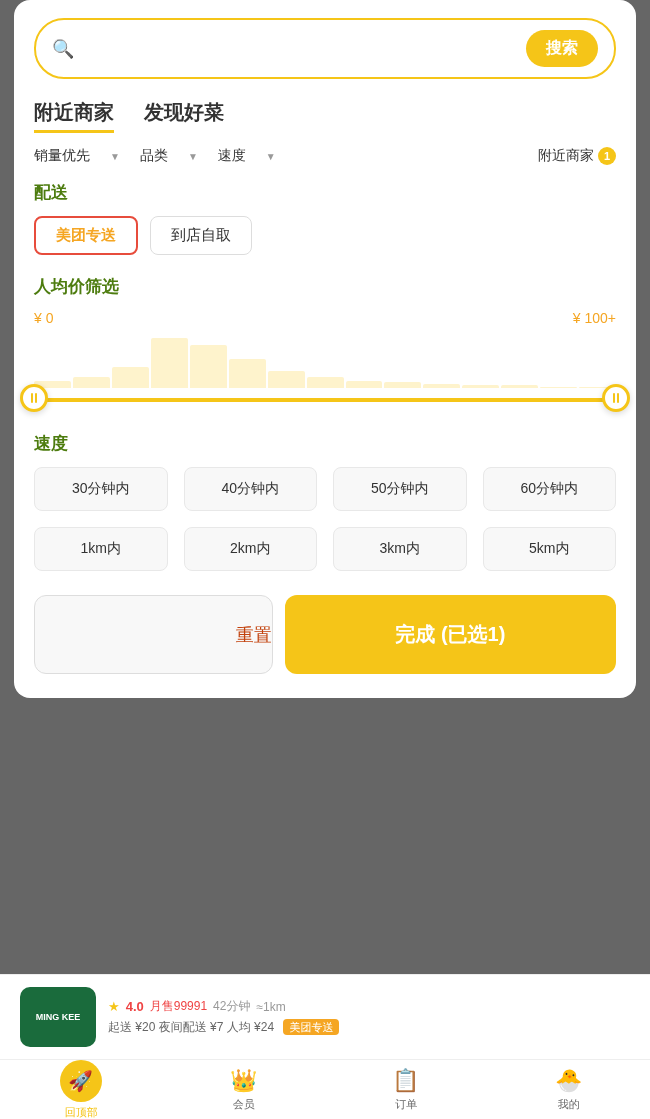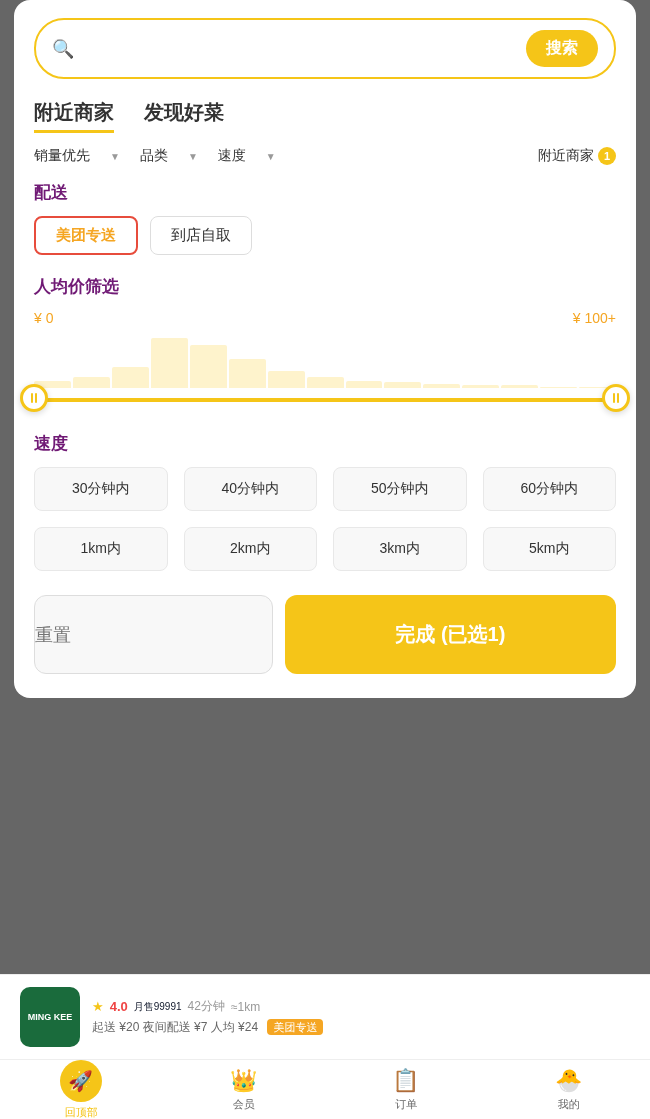--- a/index.html
+++ b/index.html
@@ -119,21 +119,21 @@
       display: flex;
       align-items: center;
       justify-content: center;
       font-weight: 700;
     }
 
     
     .section-title {
       font-size: 17px;
       font-weight: 700;
-      color: #701a75;
+      color: #4d7c0f;
       margin-bottom: 12px;
     }
 
     
     .delivery-options {
       display: flex;
       gap: 12px;
       margin-bottom: 20px;
     }
     .delivery-btn {
@@ -249,23 +249,23 @@
       display: flex;
       gap: 12px;
     }
     .reset-btn {
       flex: 1;
       padding: 16px 0;
       border: 1.5px solid #ddd;
       border-radius: 12px;
       background: #f8f8f8;
       font-size: 18px;
-      color: #737373;
-      cursor: pointer;
-      text-align: left;
+      color: #c2410c;
+      cursor: pointer;
+      text-align: right;
     }
     .confirm-btn {
       flex: 1.4;
       padding: 26px 0;
       border: none;
       border-radius: 12px;
       background: #f5c518;
       font-size: 20px;
       font-weight: 700;
       color: #fff;
@@ -280,21 +280,21 @@
       left: 0;
       right: 0;
       background: #fff;
       padding: 12px 20px;
       display: flex;
       align-items: center;
       gap: 12px;
       border-top: 1px solid #eee;
     }
     .restaurant-logo {
-      width: 60px;
+      width: 76px;
       height: 60px;
       background: #1a6b3c;
       border-radius: 10px;
       display: flex;
       align-items: center;
       justify-content: center;
       color: #fff;
       font-size: 9px;
       font-weight: 700;
       text-align: center;
@@ -303,21 +303,21 @@
       flex: 1;
     }
     .restaurant-rating {
       display: flex;
       align-items: center;
       gap: 6px;
       margin-bottom: 4px;
     }
     .stars { color: #f5c518; font-size: 13px; }
     .rating-num { font-size: 13px; color: #ef4444; font-weight: 600; }
-    .rating-count { font-size: 10px; color: #0f172a; }
+    .rating-count { font-size: 12px; color: #ef4444; }
     .delivery-info { font-size: 12px; color: #666; }
     .meituan-tag {
       background: #f5a623;
       color: #fff;
       font-size: 11px;
       padding: 2px 6px;
       border-radius: 4px;
       margin-left: 6px;
     }
 

